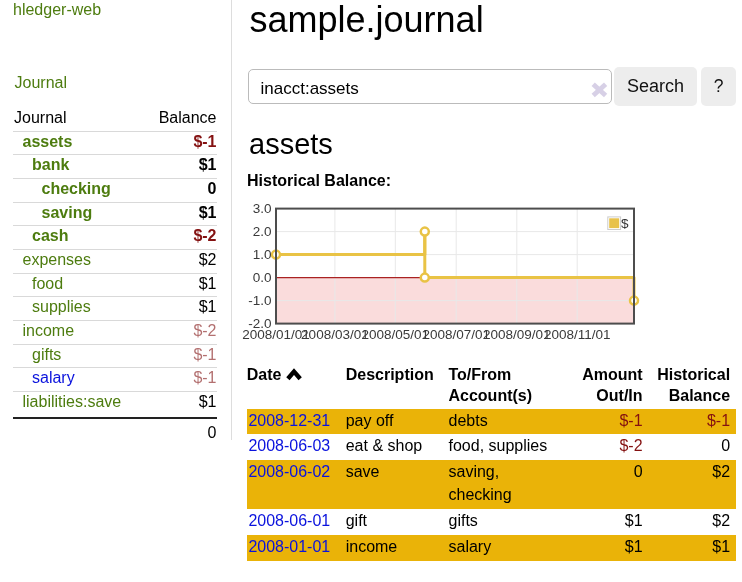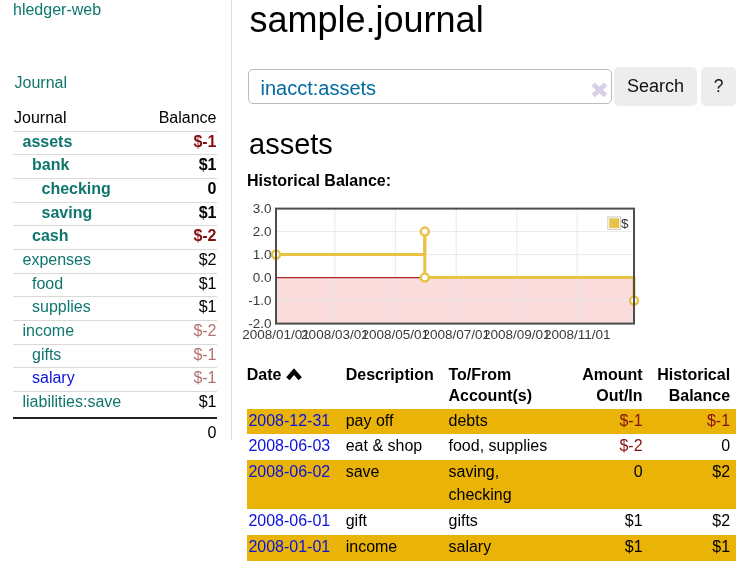--- a/index.html
+++ b/index.html
@@ -1,40 +1,40 @@
 <!DOCTYPE html>
 <html><head>
 <meta charset="utf-8">
 <style>
 * { margin:0; padding:0; box-sizing:content-box; }
 html,body { background:#fff; width:742px; height:582px; overflow:hidden; }
 body { font-family:"Liberation Sans", sans-serif; font-size:16px; color:#000; position:relative; }
 .abs { position:absolute; }
 a { text-decoration:none; }
-.purple { color:#0f766e; }
+.purple { color:#4d7c0f; }
 .blue { color:#0a12dd; }
 .neg { color:#841111; }
 .negfade { color:#b37070; }
 
 
 #divider { position:absolute; left:231px; top:0; width:1px; height:440px; background:#ddd; }
 #sidetab { position:absolute; left:13px; top:106px; width:203.5px; border-collapse:collapse; font-size:16px; }
 #sidetab td { padding:0; vertical-align:baseline; }
 #sidetab tr { }
 #sidetab .nm { text-align:left; }
 #sidetab .bal { text-align:right; }
 #sidetab tr.r { border-top:1px solid #d9d9d9; }
 #sidetab tr.tot { border-top:2px solid #222; }
 #sidetab td { line-height:20px; padding-bottom:2.7px; }
 #sidetab tr.hd td { height:24.5px; line-height:23px; padding-bottom:0; }
 #sidetab tr.liab td { padding-bottom:5.1px; }
 #sidetab tr.tot td { padding-top:3.7px; }
 
 
-#searchinput { position:absolute; left:248px; top:69px; width:364px; height:35px; border:1px solid #bbb; border-radius:5px; box-sizing:border-box; font-family:"Liberation Sans",sans-serif; font-size:20px; color:#0369a1; padding:4px 28px 0 11.5px; }
+#searchinput { position:absolute; left:248px; top:69px; width:364px; height:35px; border:1px solid #bbb; border-radius:5px; box-sizing:border-box; font-family:"Liberation Sans",sans-serif; font-size:17px; color:#000000; padding:4px 28px 0 11.5px; }
 
 .btn { position:absolute; background:#ededed; border:none; border-radius:5px; font-family:"Liberation Sans",sans-serif; color:#111; text-align:center; }
 #searchbtn { left:614px; top:67px; width:83px; height:39px; font-size:18px; }
 #helpbtn { left:701px; top:67px; width:35px; height:39px; font-size:17.5px; }
 
 
 #regtab { position:absolute; left:246.8px; top:364.8px; width:489.6px; border-collapse:collapse; font-size:16px; }
 #regtab th { font-weight:bold; text-align:left; vertical-align:top; line-height:20.8px; padding:0; }
 #regtab th.r, #regtab td.r { text-align:right; }
 #regtab td { padding:0 0 2.6px 0; line-height:23.2px; vertical-align:top; }

